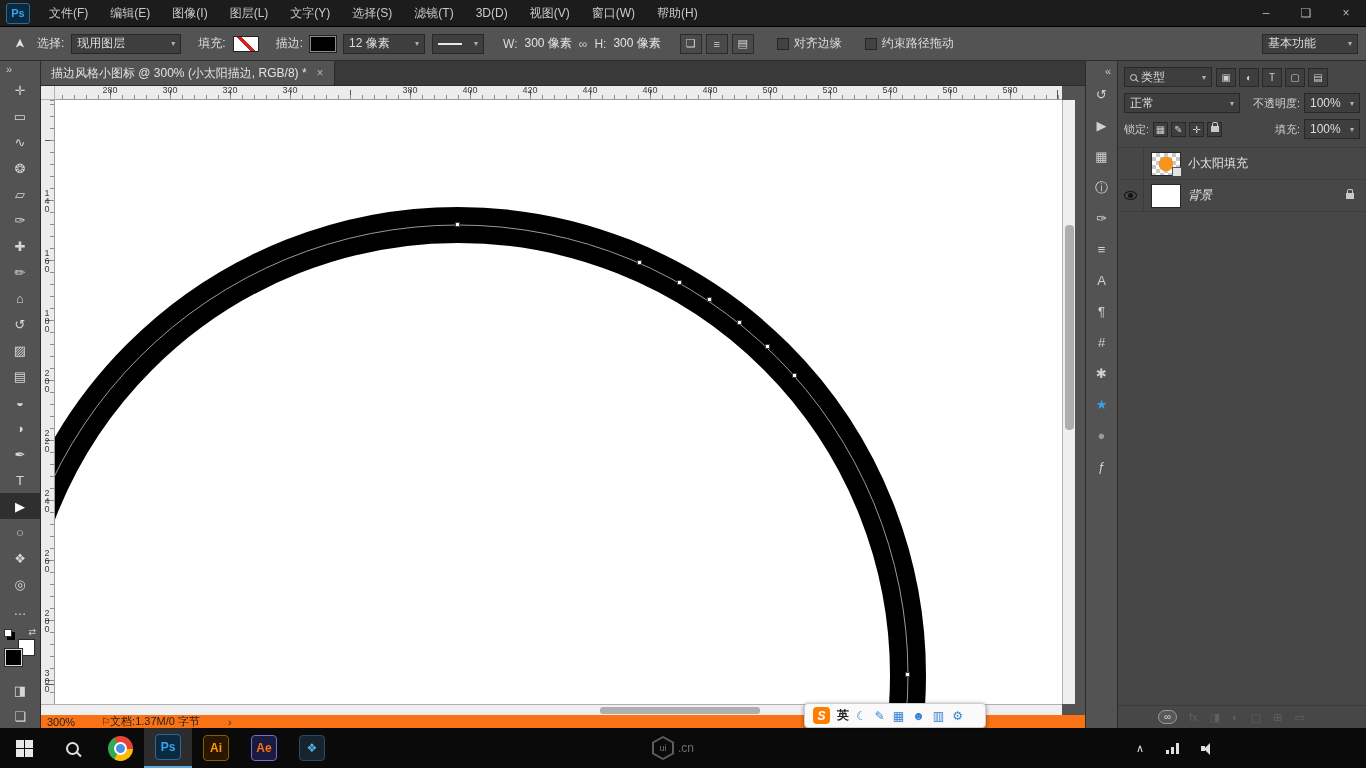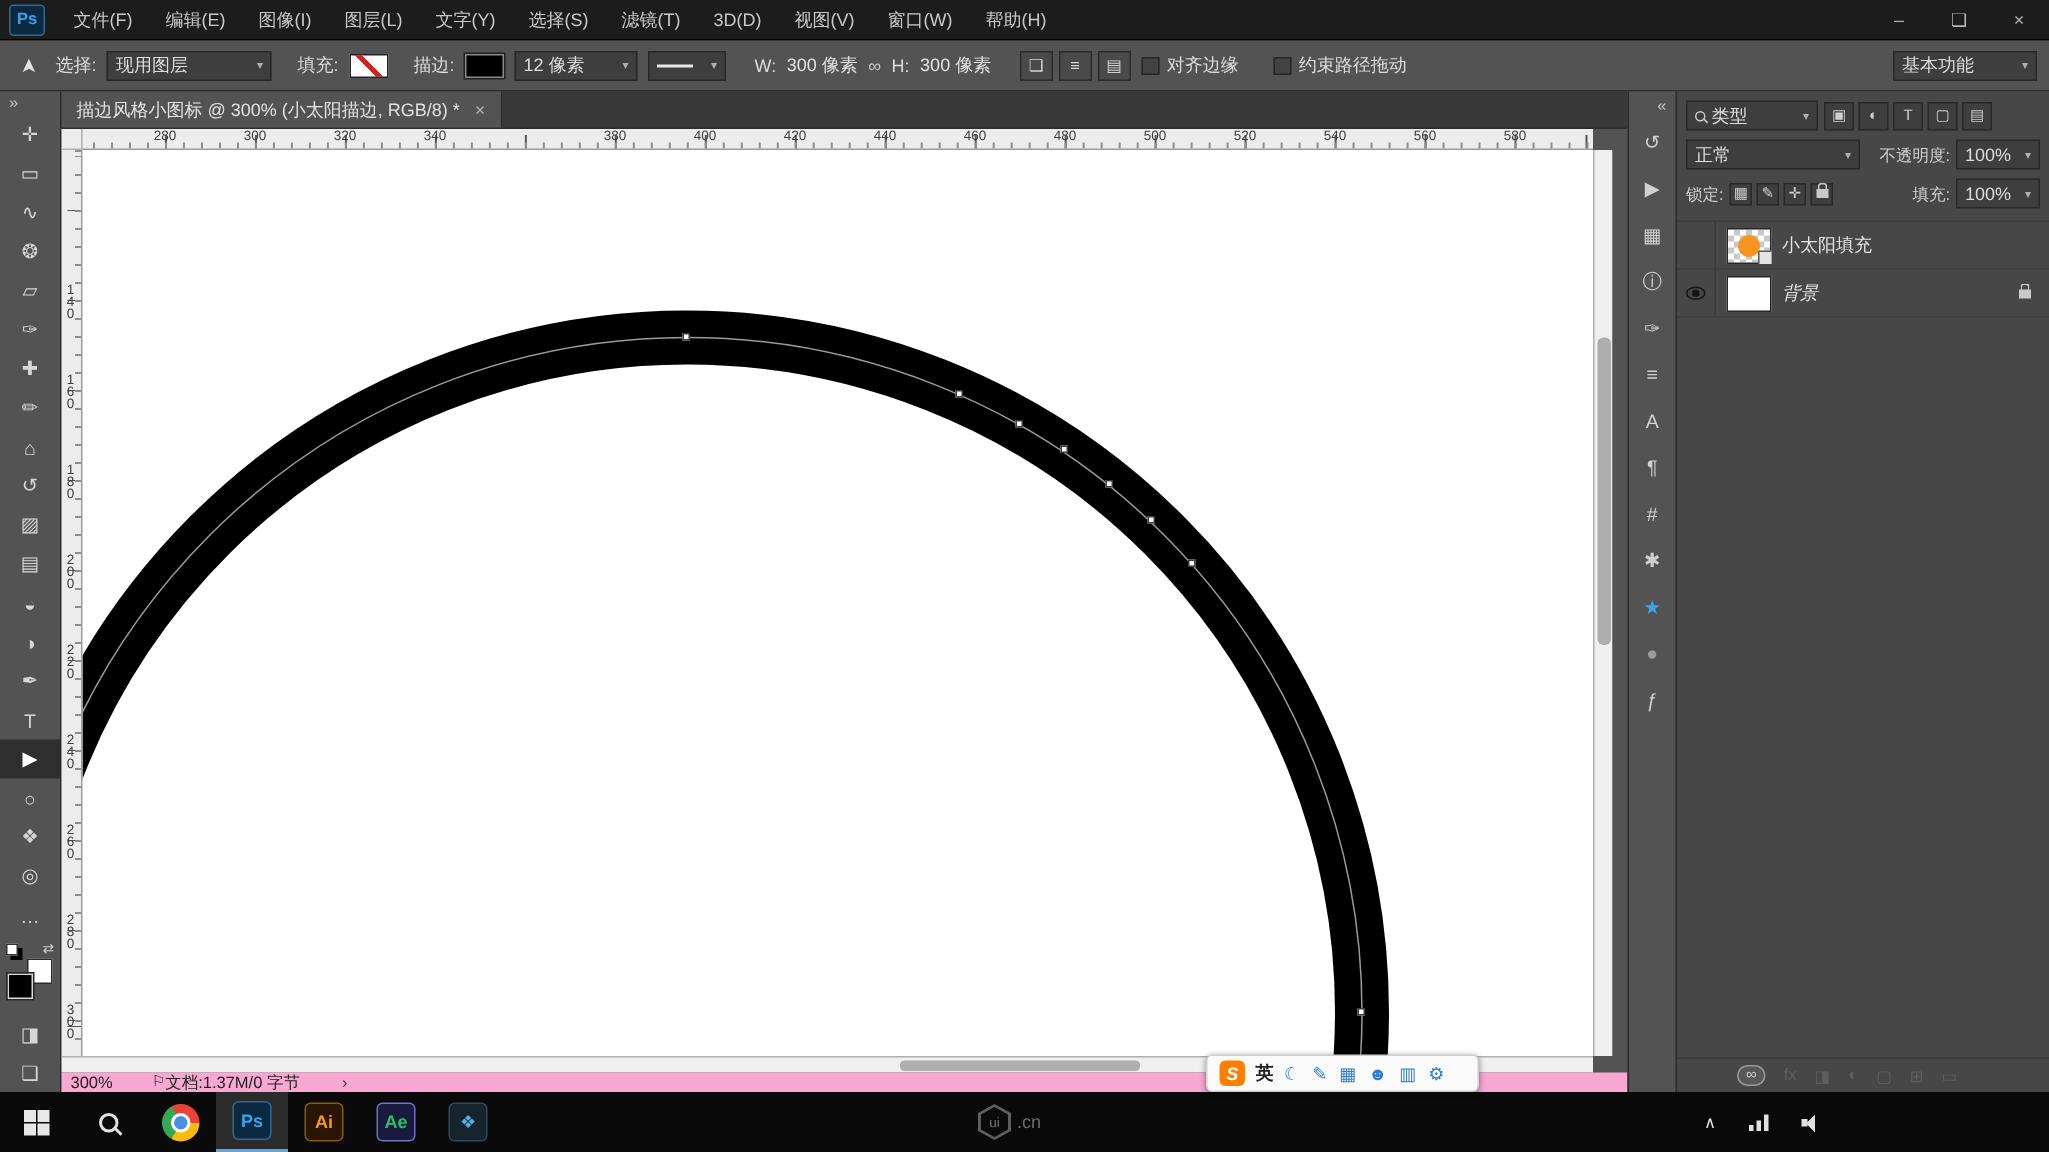--- a/index.html
+++ b/index.html
@@ -63,21 +63,21 @@
 .anchor{position:absolute;width:5px;height:5px;background:#fff;border:1px solid #3c3c3c;z-index:5}
 
 
 .vscroll{position:absolute;left:1062px;top:100px;width:13px;height:604px;background:#efefef;border-left:1px solid #b0b0b0}
 .vthumb{position:absolute;left:2px;top:125px;width:9px;height:205px;background:#aeaeae;border-radius:4px}
 .hscroll{position:absolute;left:41px;top:704px;width:1021px;height:11px;background:#efefef;border-top:1px solid #b0b0b0}
 .hthumb{position:absolute;left:559px;top:2px;width:160px;height:7px;background:#aeaeae;border-radius:3px}
 .dockgap{position:absolute;left:1075px;top:86px;width:10px;height:629px;background:#535353}
 
 
-.statusbar{position:absolute;left:41px;top:715px;width:1044px;height:13px;background:#f9a8d4;color:#1e1e1e;font-size:11px;display:flex;align-items:center}
+.statusbar{position:absolute;left:41px;top:715px;width:1044px;height:13px;background:#f97316;color:#1e1e1e;font-size:11px;display:flex;align-items:center}
 .sb-zoom{margin-left:6px}
 .sb-flag{margin-left:26px;font-size:10px}
 .sb-doc{}
 .sb-ch{margin-left:28px;color:#333}
 
 
 .imebar{position:absolute;left:804px;top:703px;width:182px;height:25px;background:#fafafa;border:1px solid #cfcfcf;border-radius:4px;box-shadow:0 1px 4px rgba(0,0,0,.45);display:flex;align-items:center;gap:7px;padding:0 8px;z-index:30}
 .ime-logo{width:17px;height:17px;border-radius:4px;background:#ff7e00;color:#fff;font-weight:bold;font-style:italic;font-size:12px;display:flex;align-items:center;justify-content:center}
 .ime-mode{color:#222;font-weight:bold;font-size:12px}
 .ime-ic{color:#2f7fd1;font-size:12px}
@@ -188,21 +188,21 @@
   <span class="olabel" style="margin-left:12px">W:</span>
   <span class="field">300 像素</span>
   <span class="link-ic">∞</span>
   <span class="olabel">H:</span>
   <span class="field">300 像素</span>
   <div style="display:flex;gap:4px;margin-left:12px" id="pathops">
       <div class="obtn">❏</div>
       <div class="obtn">≡</div>
       <div class="obtn">▤</div>
     </div>
-  <div class="cbwrap" style="">
+  <div class="cbwrap" style="margin-left:16px">
     <span class="cb"></span>
     <span class="olabel">对齐边缘</span>
   </div>
   <div class="cbwrap" style="margin-left:16px">
     <span class="cb"></span>
     <span class="olabel">约束路径拖动</span>
   </div>
   <div class="dd dd-ws">
       <span>基本功能</span>
     </div>
@@ -419,21 +419,21 @@
     <span class="chrome-ic"></span>
   </div>
   <div id="tb-apps" style="display:flex">
       <div class="tb-btn active">
         <span class="app-ic" style="background: rgb(11, 42, 66); color: rgb(55, 165, 238); border-color: rgb(45, 106, 148);">Ps</span>
       </div>
       <div class="tb-btn">
         <span class="app-ic" style="background: rgb(42, 21, 0); color: rgb(255, 154, 0); border-color: rgb(138, 90, 0);">Ai</span>
       </div>
       <div class="tb-btn">
-        <span class="app-ic" style="background: rgb(26, 26, 63); color: #22c55e; border-color: rgb(111, 111, 208);">Ae</span>
+        <span class="app-ic" style="background: rgb(26, 26, 63); color: #f97316; border-color: rgb(111, 111, 208);">Ae</span>
       </div>
       <div class="tb-btn">
         <span class="app-ic" style="background: rgb(22, 36, 46); color: rgb(88, 176, 232); border-color: rgb(44, 74, 94);">❖</span>
       </div>
     </div>
 </div>
 
 <div class="watermark">
   <span class="hex">
       <span class="hex-in">ui</span>

